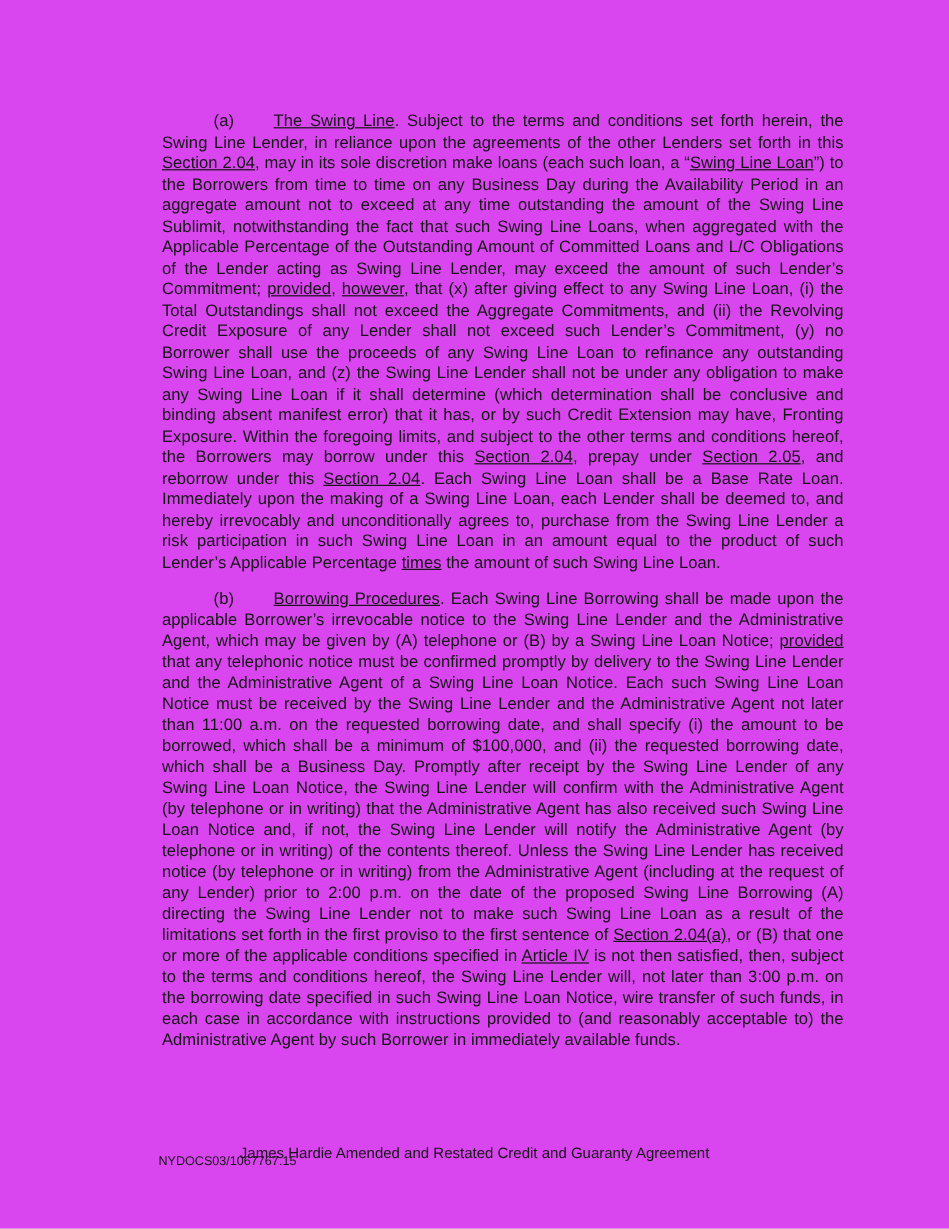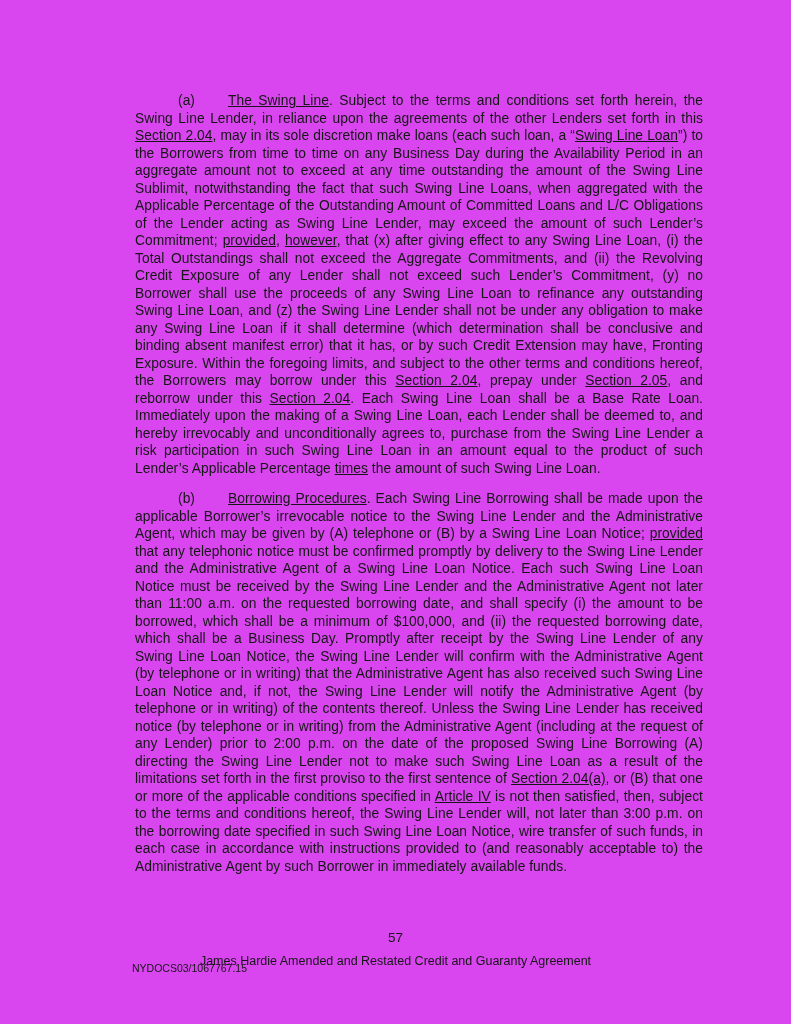--- a/index.html
+++ b/index.html
@@ -62,16 +62,15 @@
   }
 </style>
 </head>
 <body>
 
 <div class="page">
   <div class="content">
       <p class="para"><span class="para-label">(a)</span><span class="u">The Swing Line</span><span>.  Subject to the terms and conditions set forth herein, the Swing Line Lender, in reliance upon the agreements of the other Lenders set forth in this </span><span class="u">Section 2.04</span><span>, may in its sole discretion make loans (each such loan, a “</span><span class="u">Swing Line Loan</span><span>”) to the Borrowers from time to time on any Business Day during the Availability Period in an aggregate amount not to exceed at any time outstanding the amount of the Swing Line Sublimit, notwithstanding the fact that such Swing Line Loans, when aggregated with the Applicable Percentage of the Outstanding Amount of Committed Loans and L/C Obligations of the Lender acting as Swing Line Lender, may exceed the amount of such Lender’s Commitment; </span><span class="u">provided</span><span>, </span><span class="u">however</span><span>, that (x) after giving effect to any Swing Line Loan, (i) the Total Outstandings shall not exceed the Aggregate Commitments, and (ii) the Revolving Credit Exposure of any Lender shall not exceed such Lender’s Commitment, (y) no Borrower shall use the proceeds of any Swing Line Loan to refinance any outstanding Swing Line Loan, and (z) the Swing Line Lender shall not be under any obligation to make any Swing Line Loan if it shall determine (which determination shall be conclusive and binding absent manifest error) that it has, or by such Credit Extension may have, Fronting Exposure.  Within the foregoing limits, and subject to the other terms and conditions hereof, the Borrowers may borrow under this </span><span class="u">Section 2.04</span><span>, prepay under </span><span class="u">Section 2.05</span><span>, and reborrow under this </span><span class="u">Section 2.04</span><span>.  Each Swing Line Loan shall be a Base Rate Loan.  Immediately upon the making of a Swing Line Loan, each Lender shall be deemed to, and hereby irrevocably and unconditionally agrees to, purchase from the Swing Line Lender a risk participation in such Swing Line Loan in an amount equal to the product of such Lender’s Applicable Percentage </span><span class="u">times</span><span> the amount of such Swing Line Loan.</span></p>
       <p class="para"><span class="para-label">(b)</span><span class="u">Borrowing Procedures</span><span>.  Each Swing Line Borrowing shall be made upon the applicable Borrower’s irrevocable notice to the Swing Line Lender and the Administrative Agent, which may be given by (A) telephone or (B) by a Swing Line Loan Notice; </span><span class="u">provided</span><span> that any telephonic notice must be confirmed promptly by delivery to the Swing Line Lender and the Administrative Agent of a Swing Line Loan Notice.  Each such Swing Line Loan Notice must be received by the Swing Line Lender and the Administrative Agent not later than 11:00 a.m. on the requested borrowing date, and shall specify (i) the amount to be borrowed, which shall be a minimum of $100,000, and (ii) the requested borrowing date, which shall be a Business Day.  Promptly after receipt by the Swing Line Lender of any Swing Line Loan Notice, the Swing Line Lender will confirm with the Administrative Agent (by telephone or in writing) that the Administrative Agent has also received such Swing Line Loan Notice and, if not, the Swing Line Lender will notify the Administrative Agent (by telephone or in writing) of the contents thereof.  Unless the Swing Line Lender has received notice (by telephone or in writing) from the Administrative Agent (including at the request of any Lender) prior to 2:00 p.m. on the date of the proposed Swing Line Borrowing (A) directing the Swing Line Lender not to make such Swing Line Loan as a result of the limitations set forth in the first proviso to the first sentence of </span><span class="u">Section 2.04(a)</span><span>, or (B) that one or more of the applicable conditions specified in </span><span class="u">Article IV</span><span> is not then satisfied, then, subject to the terms and conditions hereof, the Swing Line Lender will, not later than 3:00 p.m. on the borrowing date specified in such Swing Line Loan Notice, wire transfer of such funds, in each case in accordance with instructions provided to (and reasonably acceptable to) the Administrative Agent by such Borrower in immediately available funds.</span></p>
     </div>
-  <div class="page-number">57</div>
   <div class="footer-title">James Hardie Amended and Restated Credit and Guaranty Agreement</div>
   <div class="doc-number">NYDOCS03/1067767.15</div>
 </div>
 
 </body></html>

